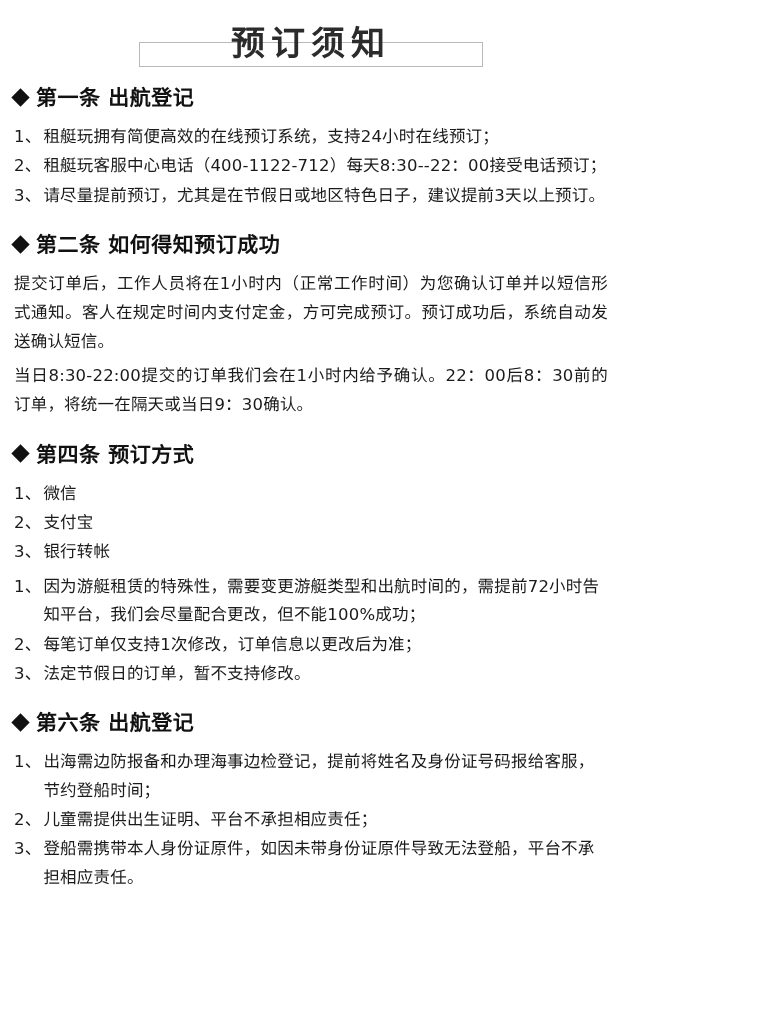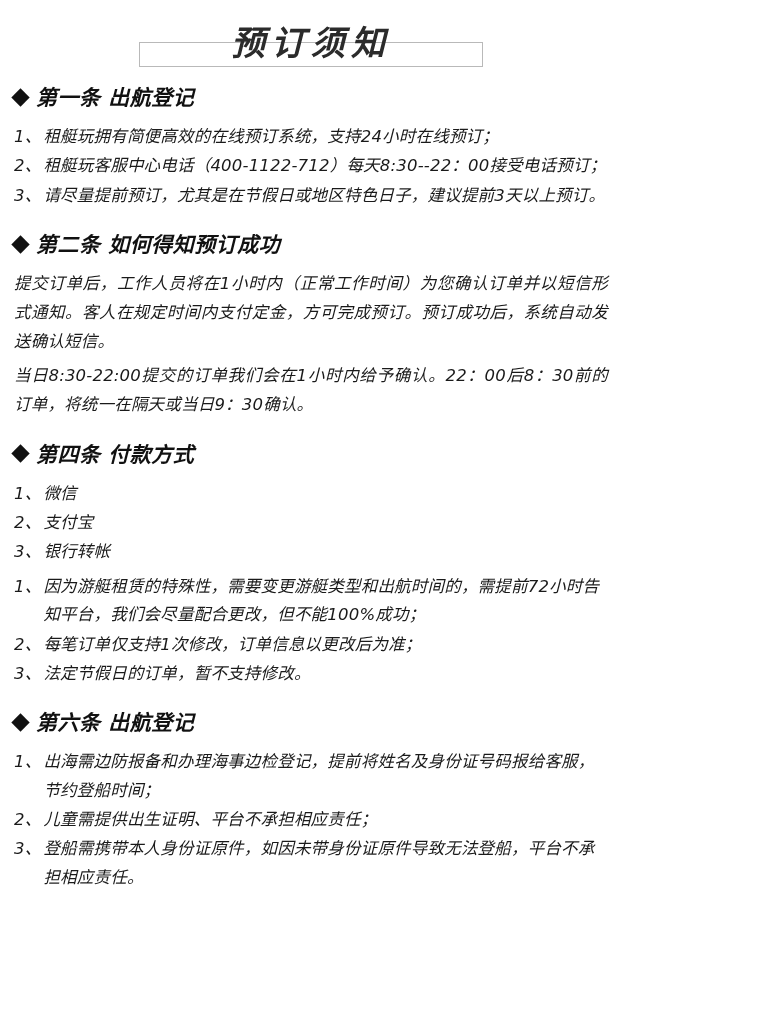--- a/index.html
+++ b/index.html
@@ -11,21 +11,20 @@
     width: 770px;
     min-height: 1031px;
     font-family: "DejaVu Sans", "Liberation Sans", sans-serif;
     color: #1a1a1a;
     -webkit-font-smoothing: antialiased;
   }
   .page {
     width: 622px;
     box-sizing: border-box;
     padding: 18px 14px 10px 14px;
-    font-style: italic;
   }
 
   
   .header {
     text-align: center;
     margin: 6px 0 14px 0;
     position: relative;
   }
   .header-inner {
     display: inline-block;
@@ -165,21 +164,21 @@
     <p class="body-text para">提交订单后，工作人员将在1小时内（正常工作时间）为您确认订单并以短信形式通知。客人在规定时间内支付定金，方可完成预订。预订成功后，系统自动发送确认短信。</p>
   </div>
 
   <div class="section">
     <p class="body-text para">当日8:30-22:00提交的订单我们会在1小时内给予确认。22：00后8：30前的订单，将统一在隔天或当日9：30确认。</p>
   </div>
 
   <div class="section">
     <div class="section-title">
       <span class="diamond"></span>
-      <span class="t-main">第四条 付款方式</span>
+      <span class="t-main">第四条 预订方式</span>
     </div>
     <ol class="numlist">
       <li>
         <span class="num">1、</span>
         <span class="txt">微信</span>
       </li>
       <li>
         <span class="num">2、</span>
         <span class="txt">支付宝</span>
       </li>

